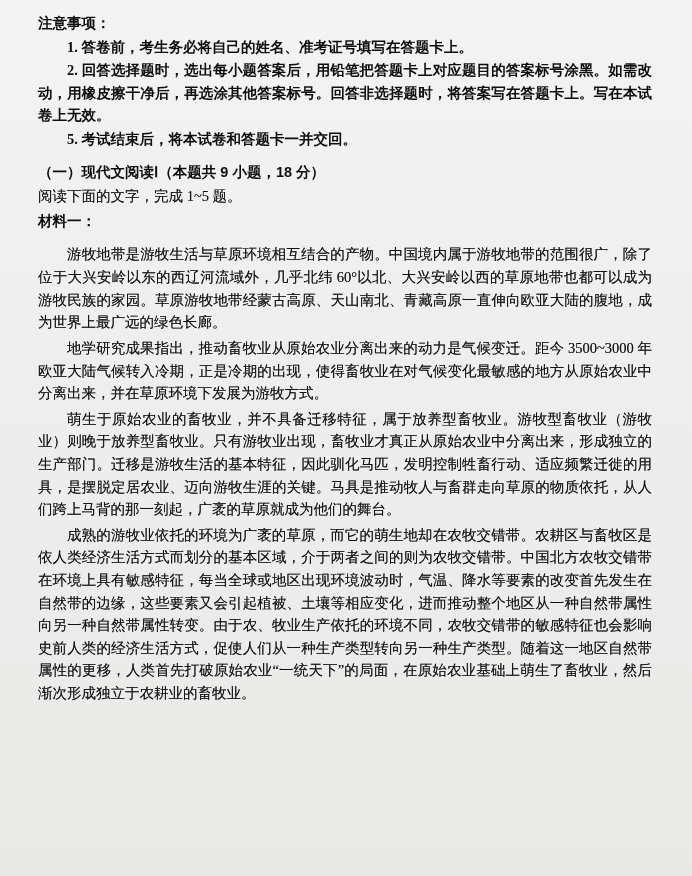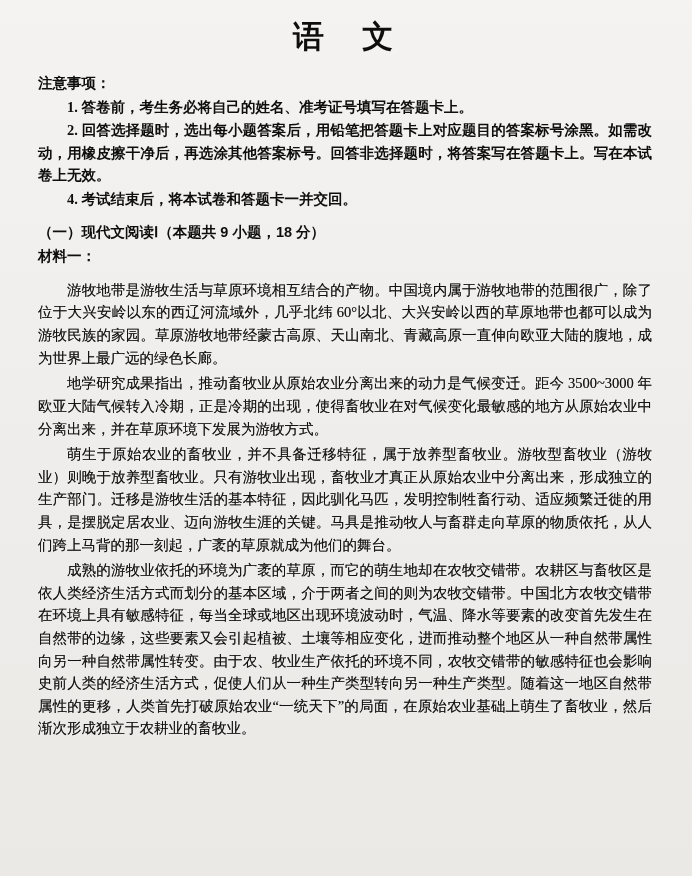--- a/index.html
+++ b/index.html
@@ -51,31 +51,31 @@
     text-indent: 2em;
     margin-bottom: 3px;
     text-shadow: 0 0 0.45px rgba(19,19,19,0.6);
   }
 </style>
 </head>
 <body>
 
 <div class="page">
 
-  <h1 class="title">语　文</h1>
 
   <div class="notice-block">
     <p class="bold flush notice-heading">注意事项：</p>
     <p class="bold indent notice-item">1. 答卷前，考生务必将自己的姓名、准考证号填写在答题卡上。</p>
     <p class="bold indent notice-item">2. 回答选择题时，选出每小题答案后，用铅笔把答题卡上对应题目的答案标号涂黑。如需改动，用橡皮擦干净后，再选涂其他答案标号。回答非选择题时，将答案写在答题卡上。写在本试卷上无效。</p>
-    <p class="bold indent notice-item">4. 考试结束后，将本试卷和答题卡一并交回。</p>
+    <p class="bold indent notice-item">5. 考试结束后，将本试卷和答题卡一并交回。</p>
   </div>
 
   <div>
     <p class="bold flush subsection-heading">（一）现代文阅读Ⅰ（本题共 9 小题，18 分）</p>
+    <p class="flush instruction">阅读下面的文字，完成 1~5 题。</p>
     <p class="bold flush material-label">材料一：</p>
 
     <p class="body-para">游牧地带是游牧生活与草原环境相互结合的产物。中国境内属于游牧地带的范围很广，除了位于大兴安岭以东的西辽河流域外，几乎北纬 60°以北、大兴安岭以西的草原地带也都可以成为游牧民族的家园。草原游牧地带经蒙古高原、天山南北、青藏高原一直伸向欧亚大陆的腹地，成为世界上最广远的绿色长廊。</p>
     <p class="body-para">地学研究成果指出，推动畜牧业从原始农业分离出来的动力是气候变迁。距今 3500~3000 年欧亚大陆气候转入冷期，正是冷期的出现，使得畜牧业在对气候变化最敏感的地方从原始农业中分离出来，并在草原环境下发展为游牧方式。</p>
     <p class="body-para">萌生于原始农业的畜牧业，并不具备迁移特征，属于放养型畜牧业。游牧型畜牧业（游牧业）则晚于放养型畜牧业。只有游牧业出现，畜牧业才真正从原始农业中分离出来，形成独立的生产部门。迁移是游牧生活的基本特征，因此驯化马匹，发明控制牲畜行动、适应频繁迁徙的用具，是摆脱定居农业、迈向游牧生涯的关键。马具是推动牧人与畜群走向草原的物质依托，从人们跨上马背的那一刻起，广袤的草原就成为他们的舞台。</p>
     <p class="body-para">成熟的游牧业依托的环境为广袤的草原，而它的萌生地却在农牧交错带。农耕区与畜牧区是依人类经济生活方式而划分的基本区域，介于两者之间的则为农牧交错带。中国北方农牧交错带在环境上具有敏感特征，每当全球或地区出现环境波动时，气温、降水等要素的改变首先发生在自然带的边缘，这些要素又会引起植被、土壤等相应变化，进而推动整个地区从一种自然带属性向另一种自然带属性转变。由于农、牧业生产依托的环境不同，农牧交错带的敏感特征也会影响史前人类的经济生活方式，促使人们从一种生产类型转向另一种生产类型。随着这一地区自然带属性的更移，人类首先打破原始农业“一统天下”的局面，在原始农业基础上萌生了畜牧业，然后渐次形成独立于农耕业的畜牧业。</p>
   </div>
 
 </div>
 

